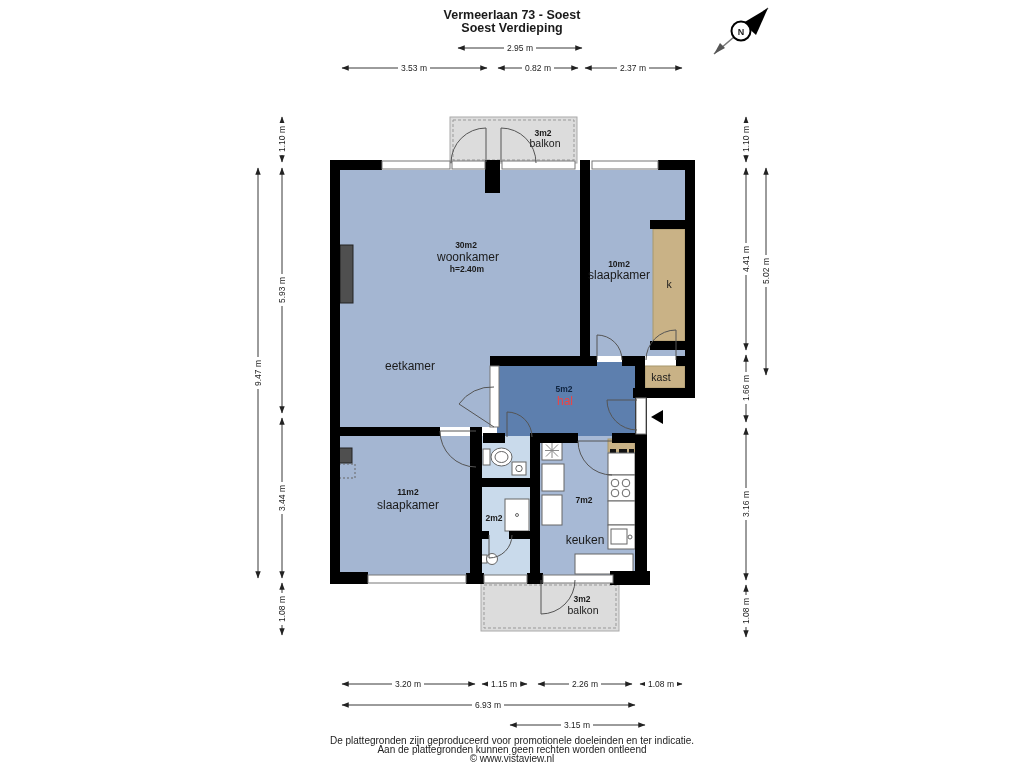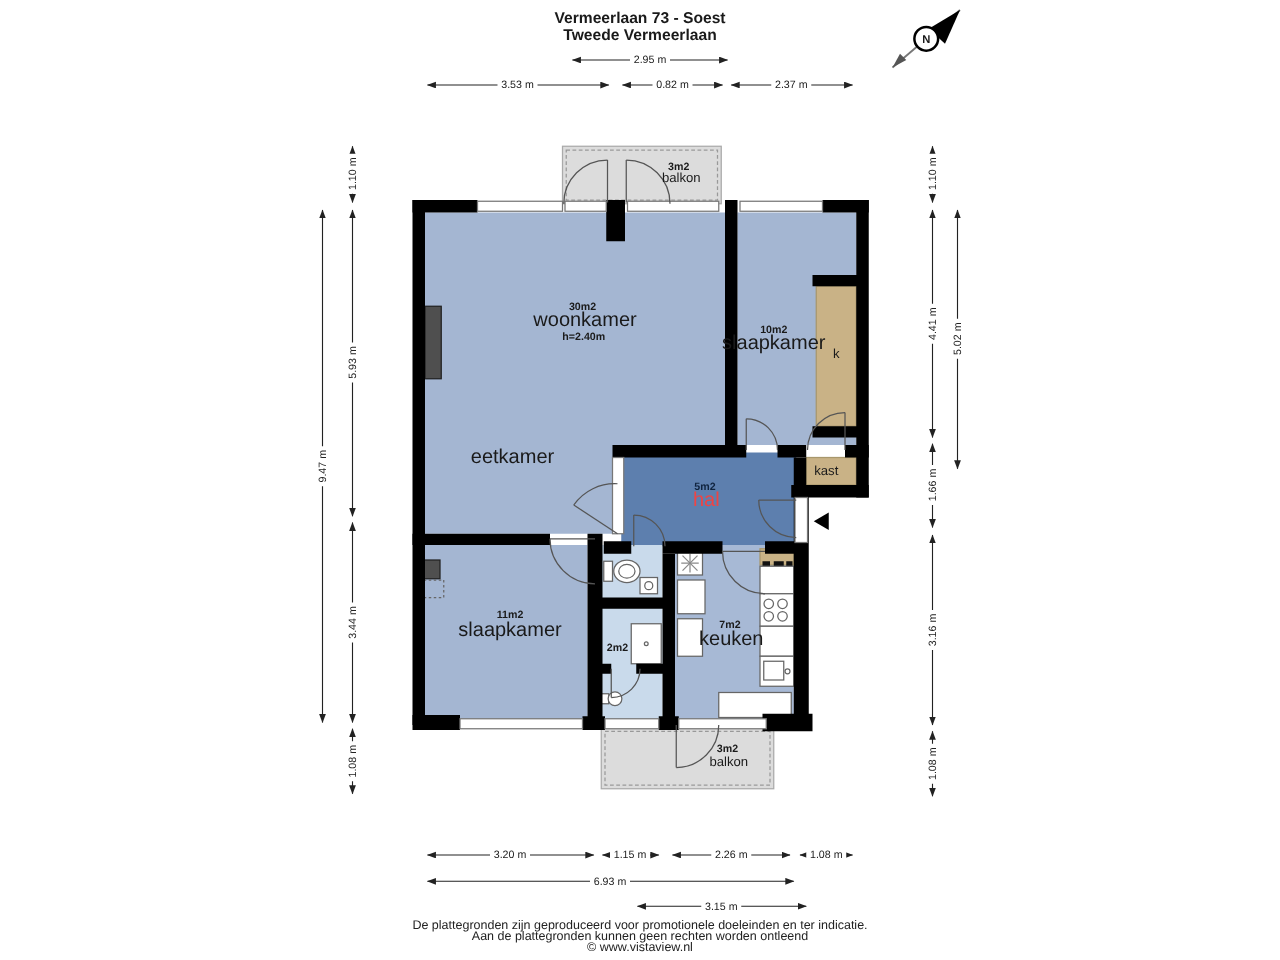--- a/index.html
+++ b/index.html
@@ -1,19 +1,19 @@
 <!DOCTYPE html>
 <html><head>
 <meta charset="utf-8">
 <style>
   html,body{margin:0;padding:0;background:#fff;}
   #stage{position:relative;width:1024px;height:768px;background:#fff;overflow:hidden;
          font-family:"Liberation Sans", sans-serif;color:#1a1a1a;}
   #plan-svg{position:absolute;left:0;top:0;}
-  .lbl{position:absolute;transform:translate(-50%,-50%);font-size:16px;line-height:1;
+  .lbl{position:absolute;transform:translate(-50%,-50%);font-size:12px;line-height:1;
        white-space:nowrap;color:#1a1a1a;}
   .sm{font-size:8.5px;font-weight:bold;}
   .md{font-size:10.5px;}
   .title{font-weight:bold;font-size:12.5px;}
   .dim{font-size:8.5px;background:#fff;padding:0 3px;color:#222;}
   .vdim{transform:translate(-50%,-50%) rotate(-90deg);}
   .foot{font-size:10px;color:#222;}
 </style>
 </head>
 <body>
@@ -211,21 +211,21 @@
     <line x1="746" y1="117" x2="746" y2="162" marker-start="url(#arr)" marker-end="url(#arr)"></line>
     <line x1="746" y1="168" x2="746" y2="350" marker-start="url(#arr)" marker-end="url(#arr)"></line>
     <line x1="746" y1="355" x2="746" y2="422" marker-start="url(#arr)" marker-end="url(#arr)"></line>
     <line x1="746" y1="428" x2="746" y2="580" marker-start="url(#arr)" marker-end="url(#arr)"></line>
     <line x1="746" y1="585" x2="746" y2="637" marker-start="url(#arr)" marker-end="url(#arr)"></line>
     <line x1="766" y1="168" x2="766" y2="375" marker-start="url(#arr)" marker-end="url(#arr)"></line>
   </g>
 </svg>
 
 <div class="lbl title" style="left:512px;top:15px">Vermeerlaan 73 - Soest</div>
-<div class="lbl title" style="left:512px;top:28px">Tweede Vermeerlaan</div>
+<div class="lbl title" style="left:512px;top:28px">Soest Verdieping</div>
 <div class="lbl" style="left:741px;top:31.5px;font-size:9px;font-weight:bold">N</div>
 
 <div class="lbl sm" style="left:543px;top:133px">3m2</div>
 <div class="lbl md" style="left:545px;top:143px">balkon</div>
 
 <div class="lbl sm" style="left:466px;top:245px">30m2</div>
 <div class="lbl" style="left:468px;top:257px">woonkamer</div>
 <div class="lbl sm" style="left:467px;top:269px">h=2.40m</div>
 
 <div class="lbl sm" style="left:619px;top:264px">10m2</div>
@@ -237,21 +237,21 @@
 
 <div class="lbl sm" style="left:564px;top:389px;color:#10243f">5m2</div>
 <div class="lbl" style="left:565px;top:401px;color:#ef4444">hal</div>
 
 <div class="lbl sm" style="left:408px;top:492px">11m2</div>
 <div class="lbl" style="left:408px;top:505px">slaapkamer</div>
 
 <div class="lbl sm" style="left:494px;top:518px">2m2</div>
 
 <div class="lbl sm" style="left:584px;top:500px">7m2</div>
-<div class="lbl" style="left:585px;top:512px">keuken</div>
+<div class="lbl" style="left:585px;top:540px">keuken</div>
 
 <div class="lbl sm" style="left:582px;top:599px">3m2</div>
 <div class="lbl md" style="left:583px;top:610px">balkon</div>
 
 <div class="lbl dim" style="left:520px;top:48px">2.95 m</div>
 <div class="lbl dim" style="left:414px;top:68px">3.53 m</div>
 <div class="lbl dim" style="left:538px;top:68px">0.82 m</div>
 <div class="lbl dim" style="left:633px;top:68px">2.37 m</div>
 
 <div class="lbl dim" style="left:408px;top:684px">3.20 m</div>

